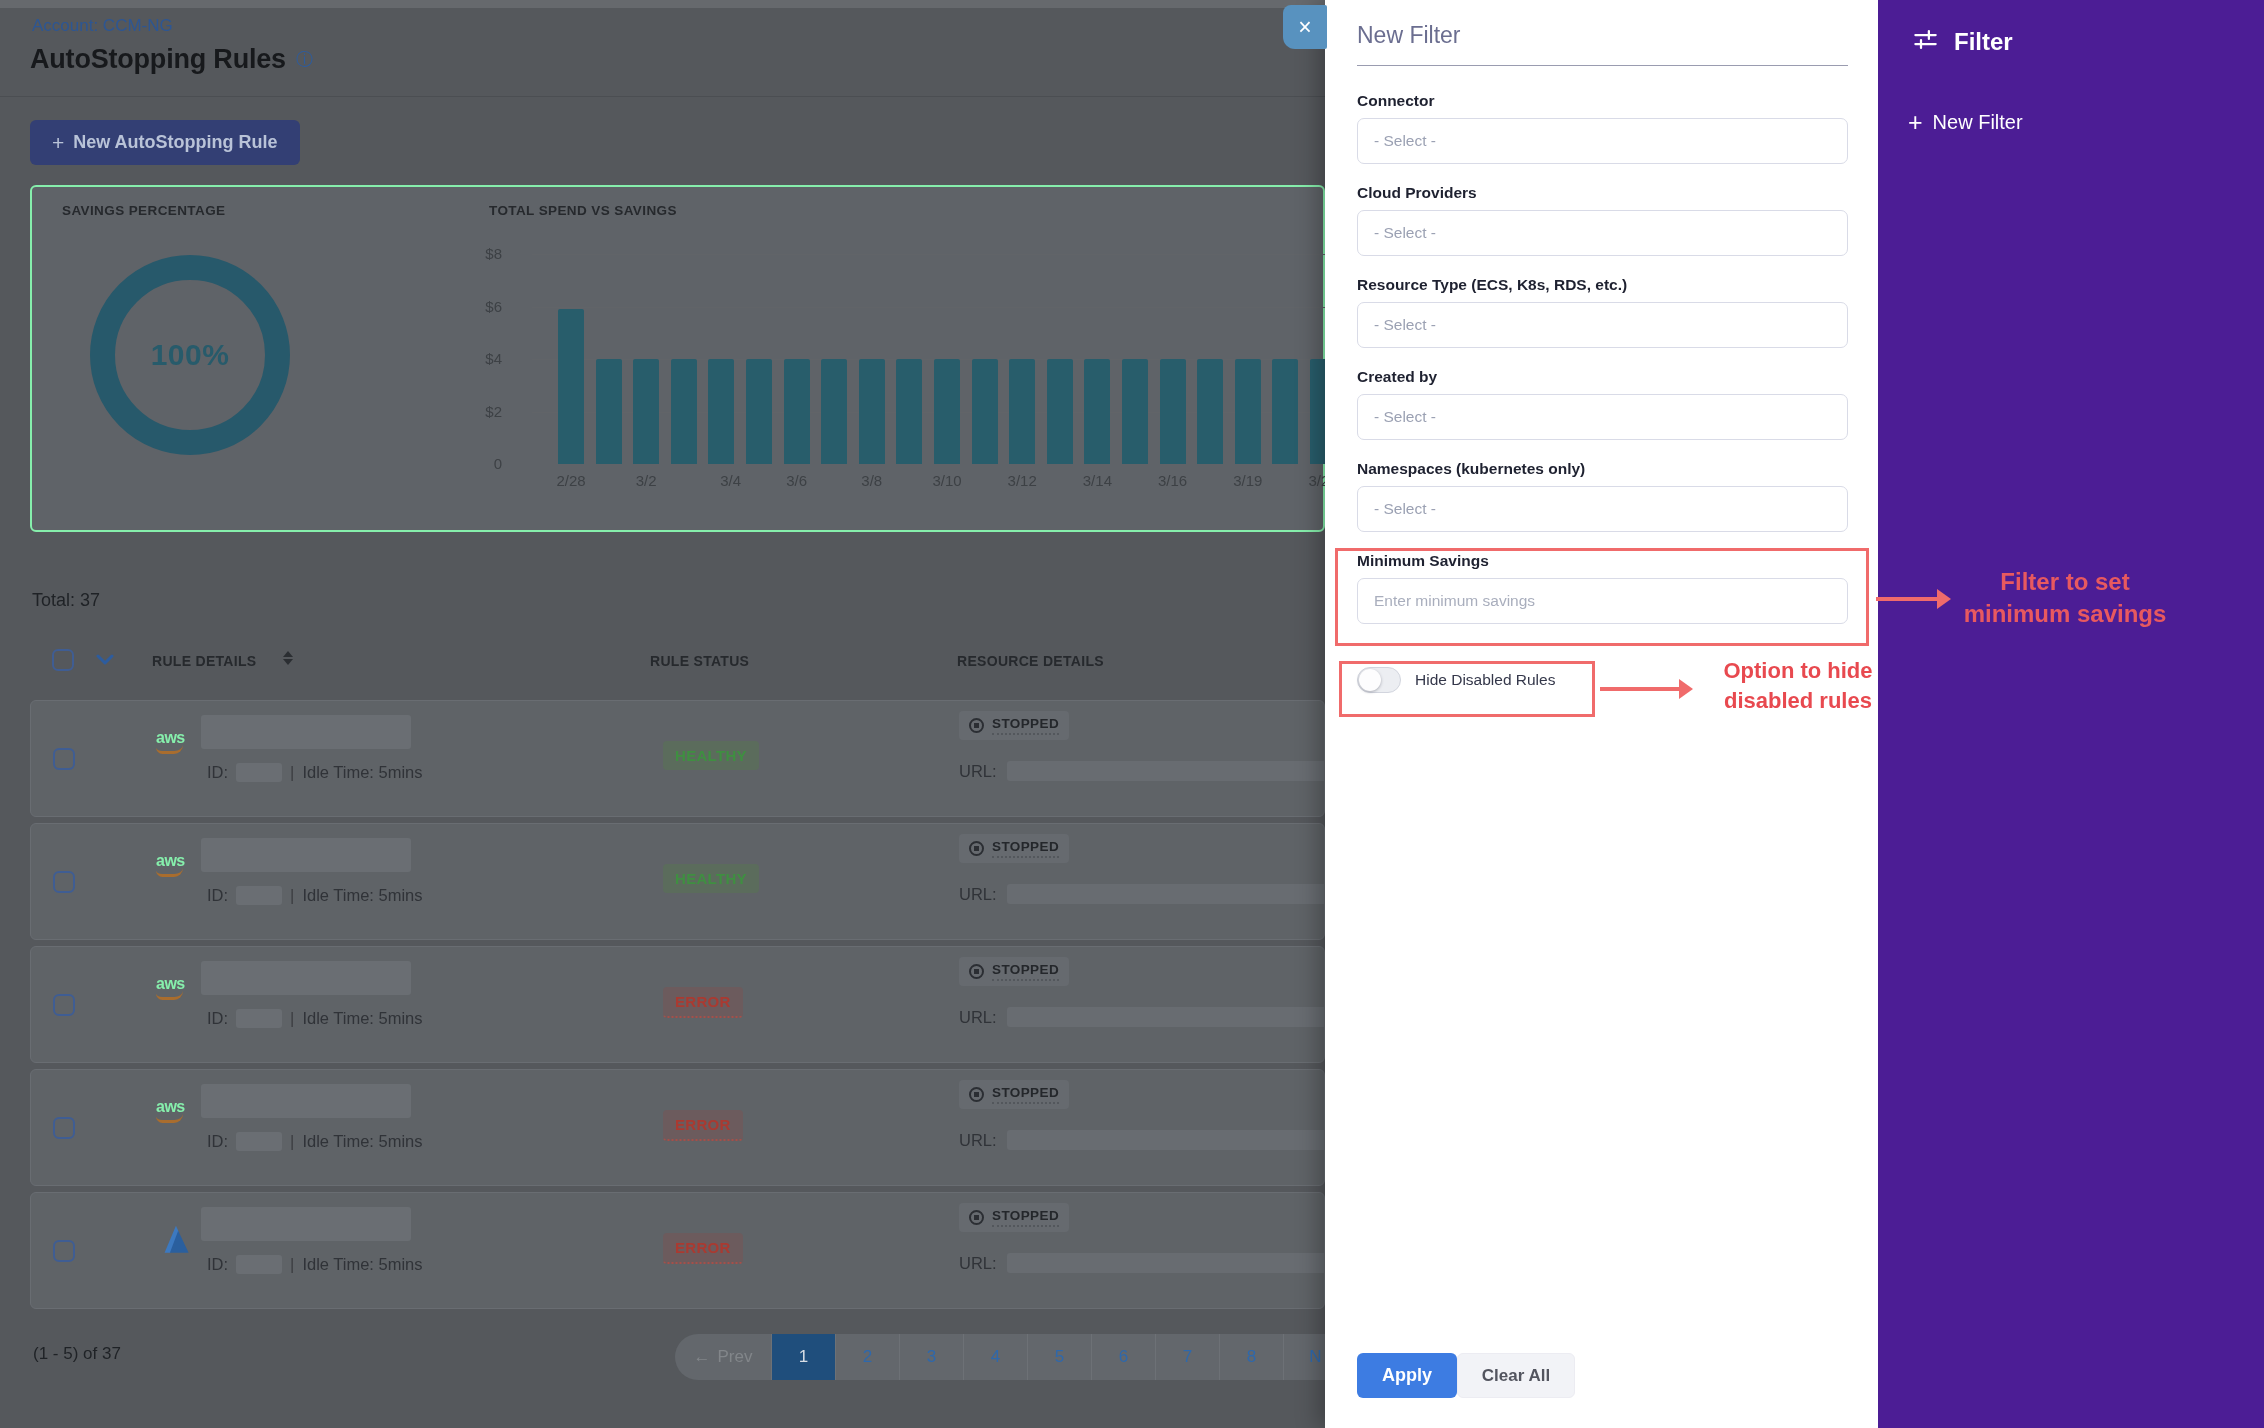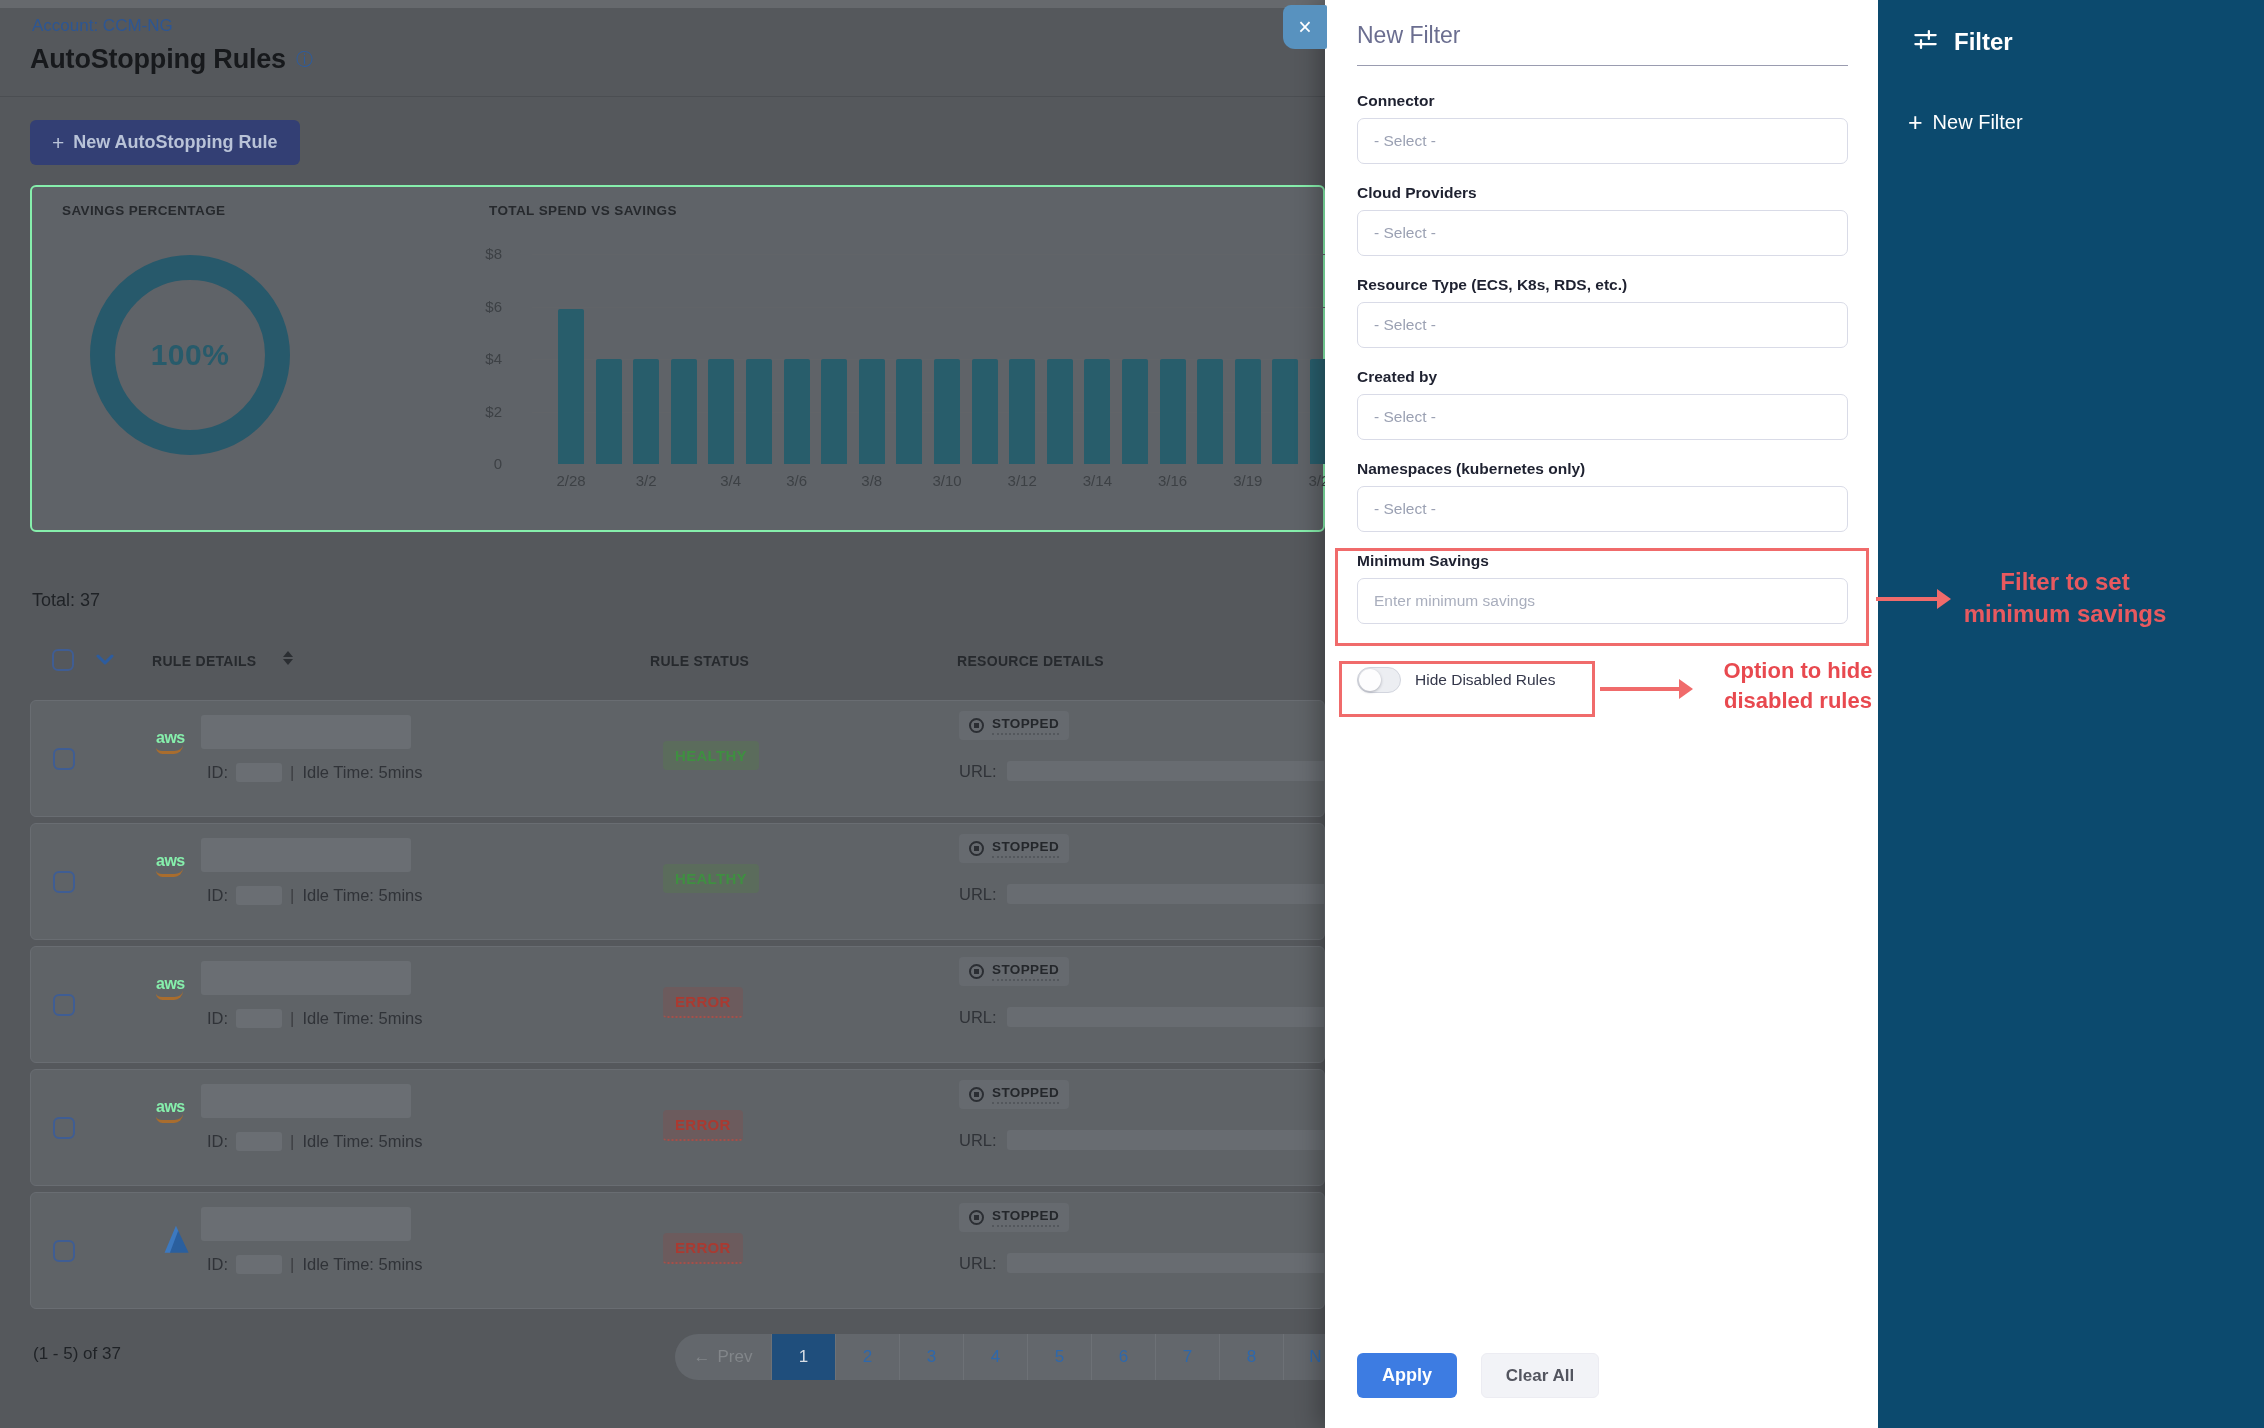--- a/index.html
+++ b/index.html
@@ -85,26 +85,26 @@
   .fields{margin-top:26px;}
   .fgroup{margin-bottom:20px;}
   .flabel{font-size:15.5px;font-weight:bold;color:#1e2130;margin-bottom:8px;}
   .fctrl{width:491px;height:46px;border:1px solid #d9dbe7;border-radius:7px;background:#fff;display:flex;align-items:center;padding:0 16px;font-size:15.5px;color:#9ba1b3;}
   .fctrl.text{color:#a9aebd;}
   .fdivider{width:491px;height:1px;background:#e7e8ef;margin:18px 0 0 0;}
   .togglerow{margin-top:22px;display:flex;align-items:center;gap:14px;}
   .toggle{width:44px;height:26px;border-radius:13px;background:#eceef2;border:1px solid #d2d5de;position:relative;}
   .knob{position:absolute;left:1px;top:1px;width:22px;height:22px;border-radius:50%;background:#fdfdfe;box-shadow:0 1px 3px rgba(40,44,60,0.35);}
   .toggle-label{font-size:15.5px;color:#34374a;}
-  .drawer-actions{position:absolute;left:32px;bottom:30px;display:flex;gap:24px;}
+  .drawer-actions{position:absolute;left:32px;bottom:30px;display:flex;gap:0;}
   .apply-btn{min-width:100px;height:45px;background:#3d7ce2;border:none;border-radius:6px;color:#fff;font-size:18px;font-weight:bold;padding:0 22px;}
   .clear-btn{min-width:118px;height:45px;background:#f2f3f7;border:1px solid #ececf2;border-radius:6px;color:#53555f;font-size:17px;font-weight:bold;padding:0 20px;}
 
   
-  .navy{position:absolute;left:1878px;top:0;width:386px;height:1428px;background:#0c4a6e;z-index:10;}
+  .navy{position:absolute;left:1878px;top:0;width:386px;height:1428px;background:#4c1d95;z-index:10;}
   .navy-head{position:absolute;left:34px;top:26px;display:flex;align-items:center;gap:15px;}
   .navy-title{font-size:24px;font-weight:bold;color:#ffffff;}
   .navy-new{position:absolute;left:30px;top:108px;display:flex;align-items:center;gap:10px;color:#ffffff;font-size:20px;}
   .navy-new .plus{font-size:25px;font-weight:normal;}
 
   
   .redbox{position:absolute;border:3px solid #f06b6b;z-index:12;}
   .redbox.min-savings{left:1335px;top:548px;width:534px;height:98px;}
   .redbox.hide-rules{left:1339px;top:661px;width:256px;height:56px;}
   .arrow{position:absolute;height:4px;background:#f06b6b;z-index:12;}

